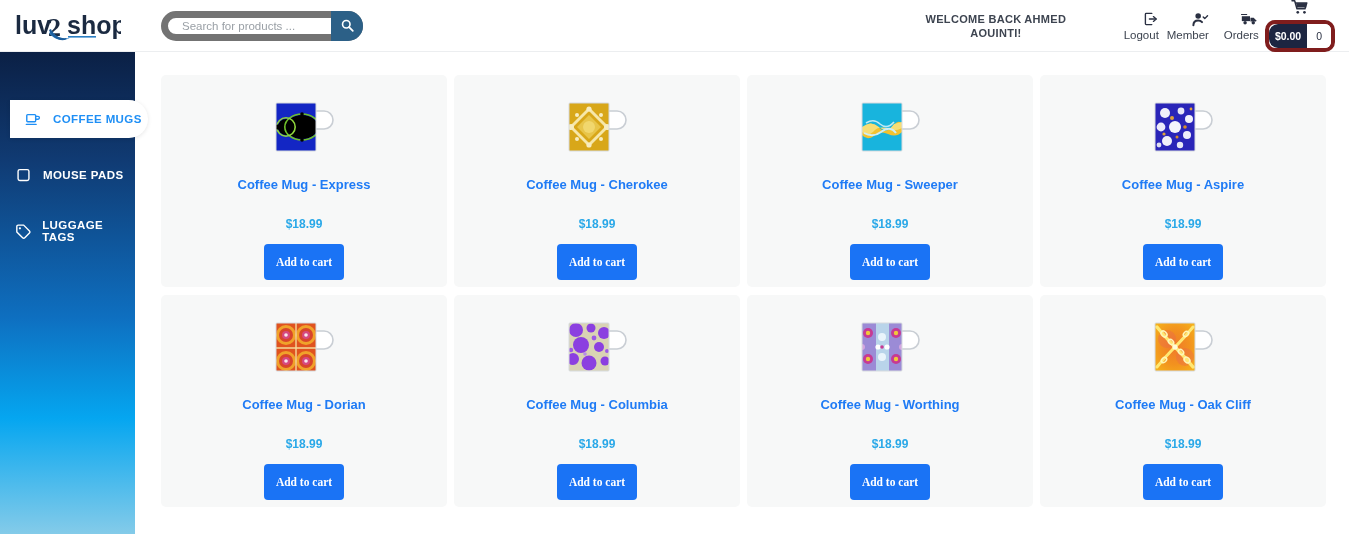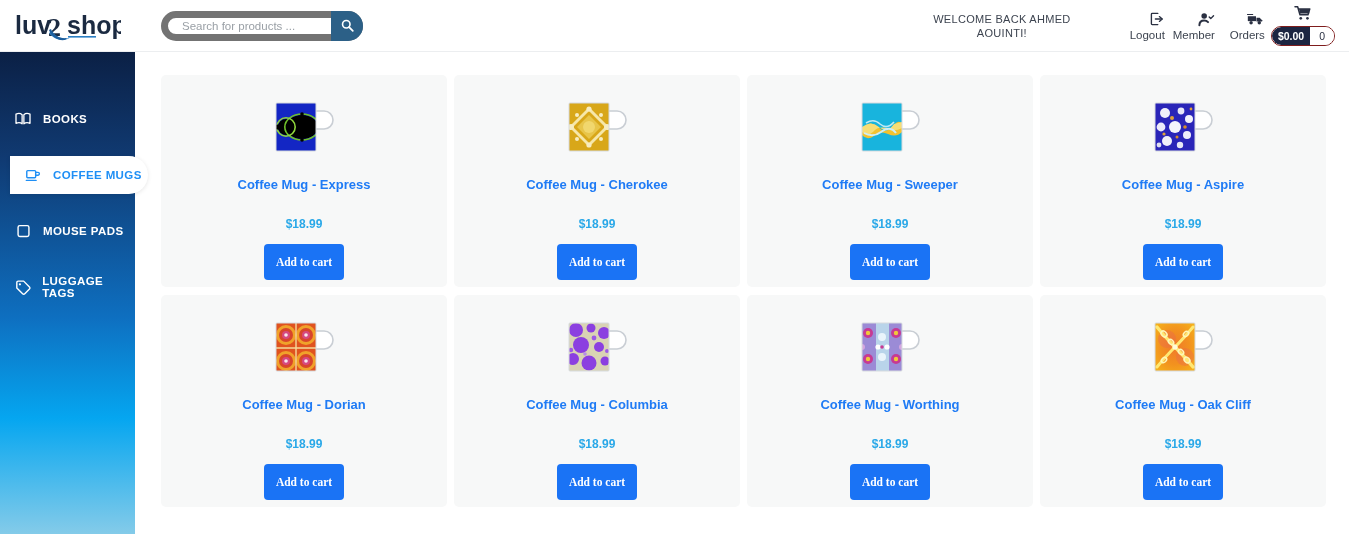--- a/index.html
+++ b/index.html
@@ -71,21 +71,21 @@
 
   .header-right {
     margin-left: auto;
     display: flex;
     align-items: center;
     padding-right: 14px;
     height: 52px;
   }
   .welcome {
     font-size: 11px;
-    font-weight: normal;
+    font-weight: bold;
     color: #3d4450;
     letter-spacing: 0.3px;
     text-align: center;
     width: 190px;
     line-height: 14px;
     margin-right: 18px;
     text-transform: uppercase;
   }
   .hdr-action {
     width: 50px;
@@ -105,24 +105,24 @@
     display: flex;
     flex-direction: column;
     align-items: center;
     margin-left: 6px;
     cursor: pointer;
     gap: 1px;
   }
   .cart-pill {
     display: flex;
     align-items: stretch;
-    border: 1px solid #7f1d1d;
+    border: 4px solid #7f1d1d;
     border-radius: 10px;
     overflow: hidden;
-    height: 20px;
+    height: 32px;
     font-size: 10.5px;
     font-weight: bold;
   }
   .cart-total {
     background: #1c2541;
     color: #fff;
     padding: 0 6px;
     display: flex; align-items: center;
     border-radius: 9px 0 0 9px;
   }
@@ -307,29 +307,20 @@
         <span class="cart-total">$0.00</span>
         <span class="cart-count">0</span>
       </div>
     </div>
 
   </div>
 </div>
 
 <nav class="sidebar">
 
-  <div class="nav-item">
-    <span class="nav-ico">
-      <svg width="16" height="14" viewBox="0 0 18 16">
-        <path d="M1 2.5 c2.6-1.2 5-1.2 7 0.6 v10.4 c-2-1.8-4.4-1.8-7-0.6 z" fill="none" stroke="#ffffff" stroke-width="1.5" stroke-linejoin="round"></path>
-        <path d="M17 2.5 c-2.6-1.2-5-1.2-7 0.6 v10.4 c2-1.8 4.4-1.8 7-0.6 z" fill="none" stroke="#ffffff" stroke-width="1.5" stroke-linejoin="round"></path>
-      </svg>
-    </span>
-    <span>Books</span>
-  </div>
 
   <div class="nav-item active">
     <span class="nav-ico">
       <svg width="16" height="15" viewBox="0 0 18 16">
         <rect x="2" y="2.5" width="10" height="8" rx="1" fill="none" stroke="#1f8ff5" stroke-width="1.6"></rect>
         <path d="M12 4.5 h2.6 a1.6 1.6 0 0 1 0 3.2 H12" fill="none" stroke="#1f8ff5" stroke-width="1.5"></path>
         <line x1="1.5" y1="13.5" x2="12.5" y2="13.5" stroke="#1f8ff5" stroke-width="1.6" stroke-linecap="round"></line>
       </svg>
     </span>
     <span>Coffee Mugs</span>

